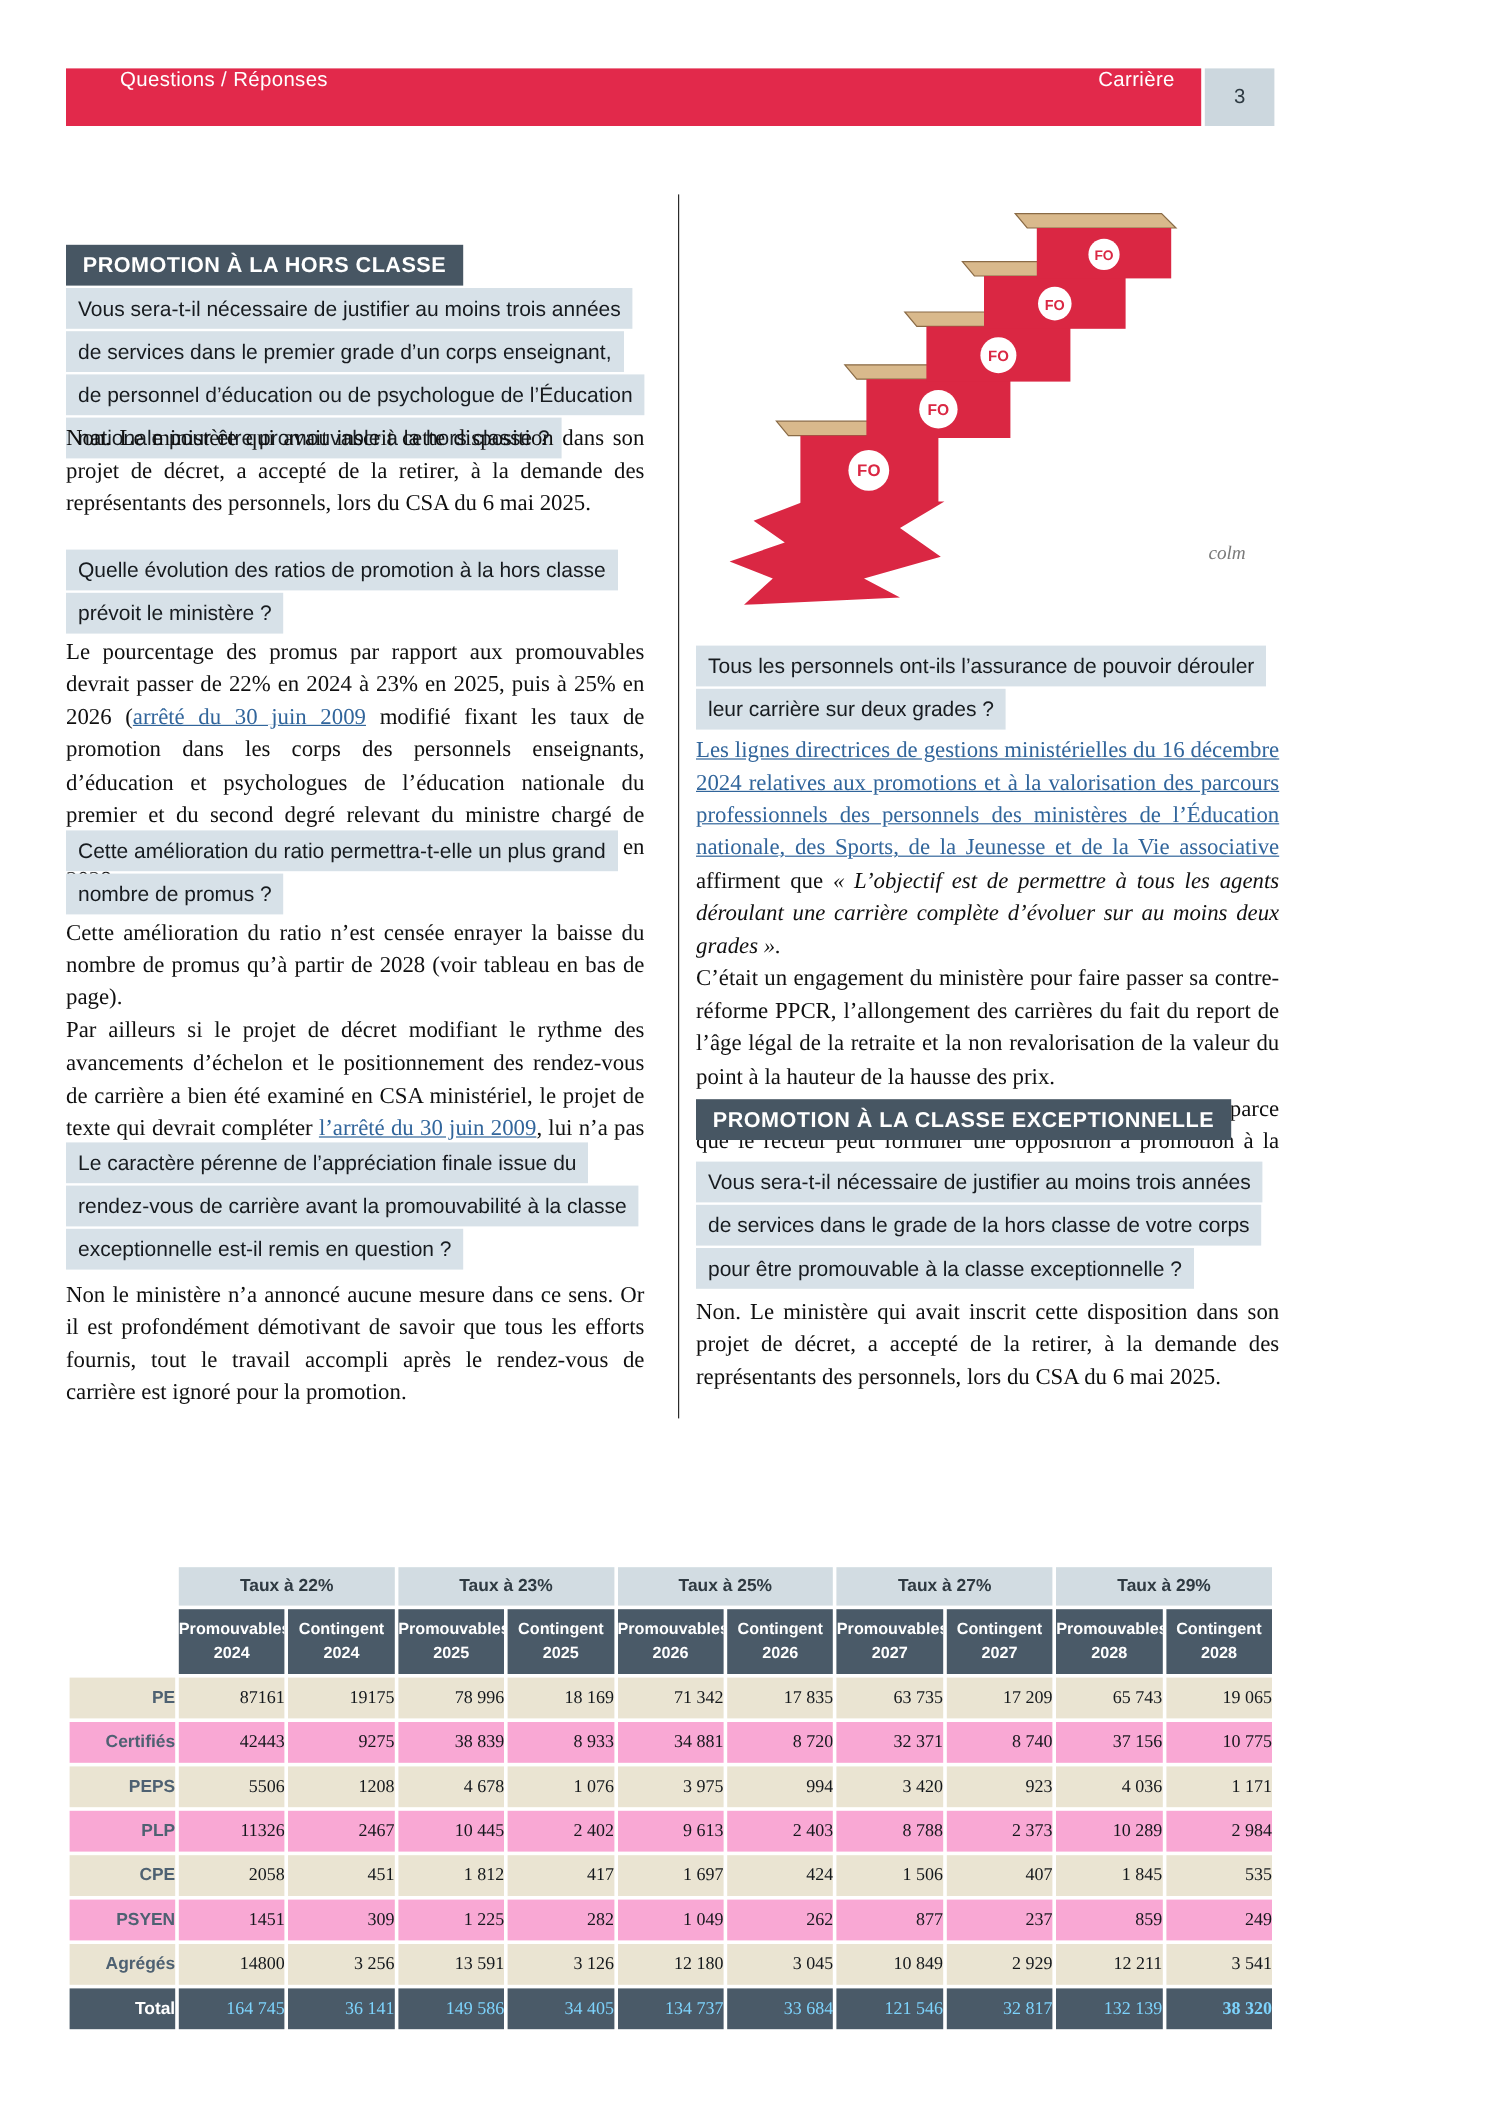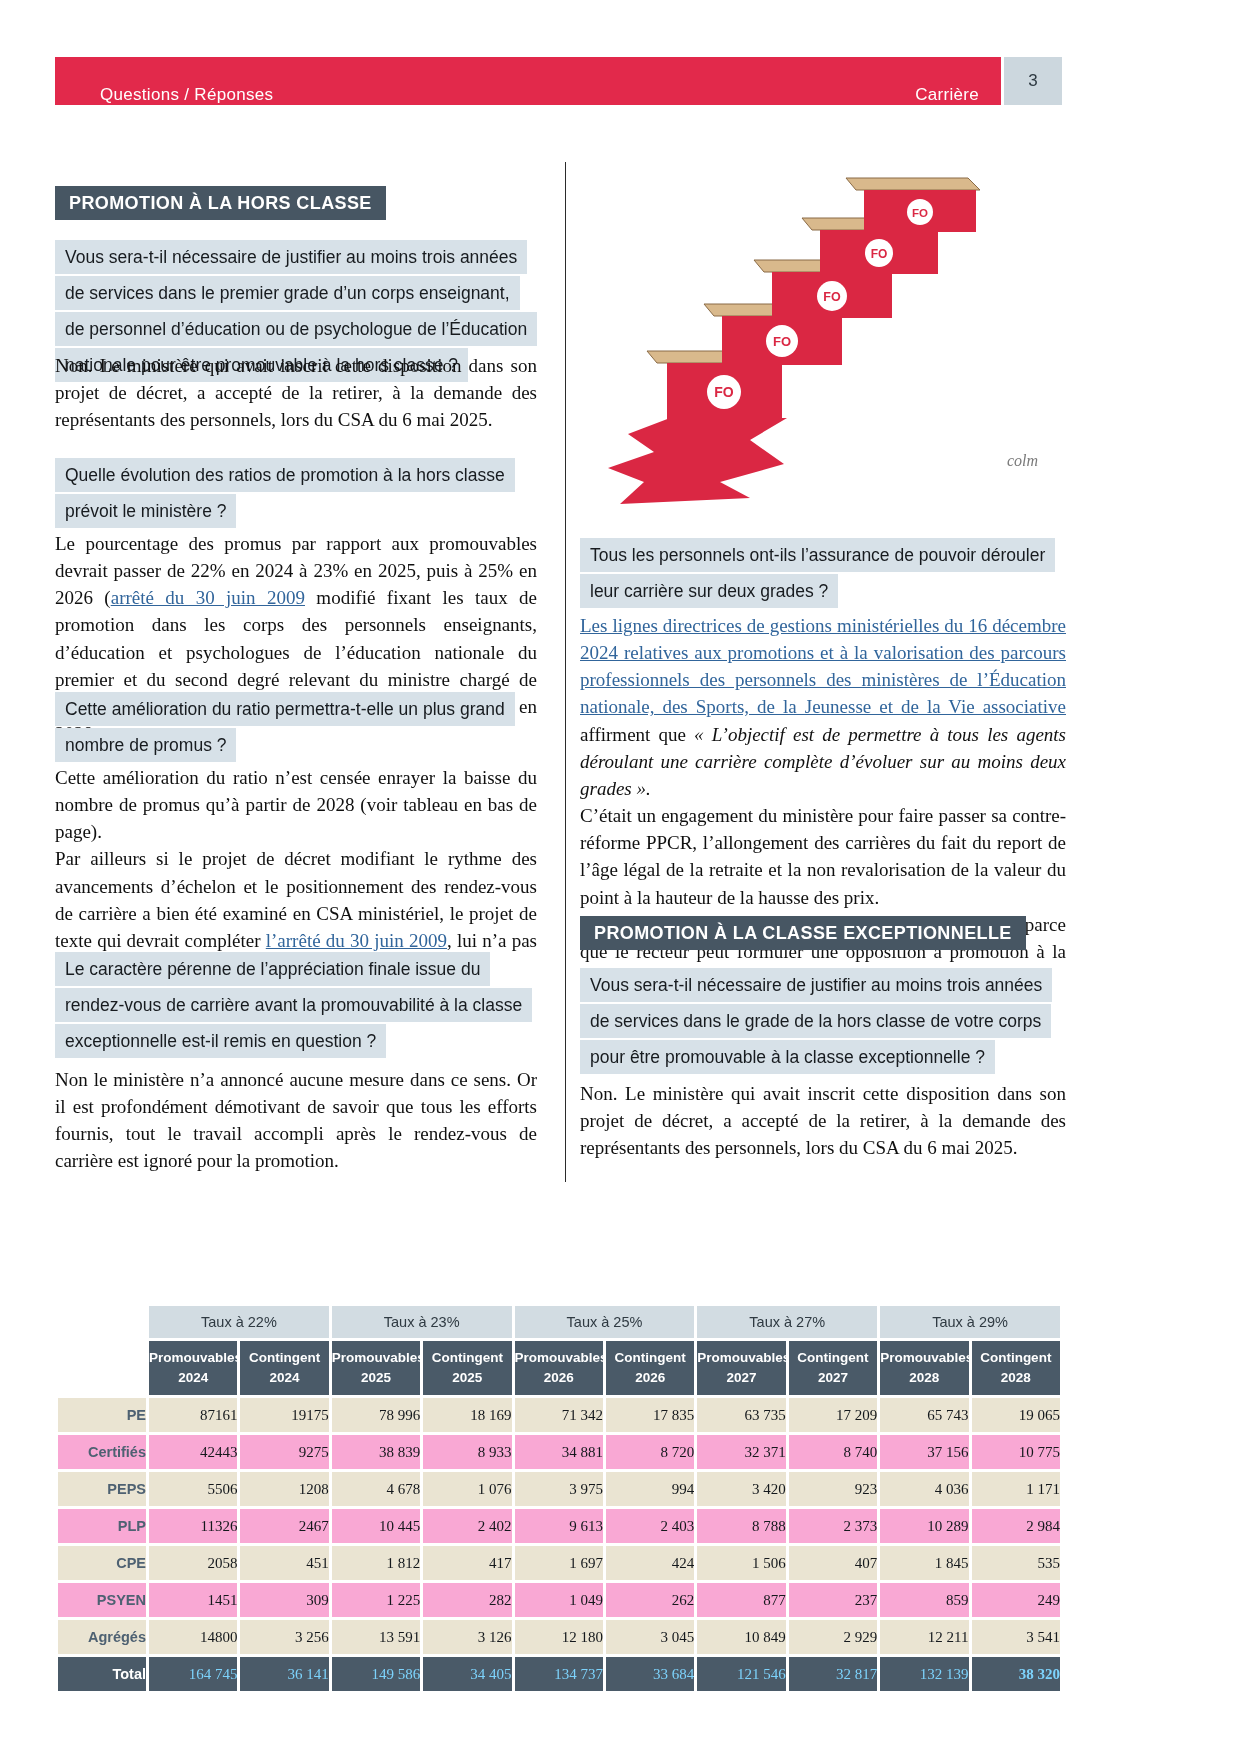--- a/index.html
+++ b/index.html
@@ -1,21 +1,21 @@
 <!DOCTYPE html>
 <html><head>
 <meta charset="utf-8">
 <style>
   html,body{margin:0;padding:0;background:#e9e9e9;}
   .page{position:relative;width:1241px;height:1754px;background:#ffffff;margin:0 auto;
         font-family:"Liberation Sans",sans-serif;overflow:hidden;}
 
   
   .header-bar{position:absolute;left:55px;top:57px;width:946px;height:48px;background:#e2294b;
-              display:flex;align-items:flex-end;justify-content:space-between;padding:0 22px 0 45px;box-sizing:border-box;}
+              display:flex;align-items:flex-start;justify-content:space-between;padding:0 22px 0 45px;box-sizing:border-box;}
   .header-bar span{color:#ffffff;font-size:17px;letter-spacing:.3px;}
   .page-num-box{position:absolute;left:1004px;top:57px;width:58px;height:48px;background:#ccd7de;
                 display:flex;align-items:center;justify-content:center;font-size:17px;color:#2e3a42;}
 
   
   .col-divider{position:absolute;left:565px;top:162px;width:1px;height:1020px;background:#2b2b2b;}
   .abs{position:absolute;}
 
   .section-head{display:inline-block;background:#475663;color:#ffffff;font-weight:bold;
                 font-size:18px;letter-spacing:.4px;padding:7px 14px 6px 14px;}
@@ -30,21 +30,21 @@
   .quote-italic{font-style:italic;}
 
   
   .illus{position:absolute;left:592px;top:168px;width:462px;height:348px;}
 
   
   table.promo{position:absolute;left:55px;top:1303px;width:1008px;border-collapse:separate;
               border-spacing:3px 3px;table-layout:fixed;}
   table.promo col.lblcol{width:88px;}
   table.promo th,table.promo td{padding:0;margin:0;overflow:hidden;white-space:nowrap;}
-  th.group{background:#d2dce2;color:#2f3a42;font-weight:normal;font-size:14.5px;height:32px;}
+  th.group{background:#d2dce2;color:#2f3a42;font-weight:bold;font-size:14.5px;height:32px;}
   th.corner{background:transparent;}
   th.colhead{background:#4a5a68;color:#ffffff;font-weight:bold;font-size:13.5px;line-height:1.5;
              height:54px;vertical-align:middle;}
   td.num{font-family:"Liberation Serif",serif;font-size:15px;color:#14181c;text-align:right;
          padding-right:14px;height:34px;}
   td.lbl{font-weight:bold;font-size:14.5px;color:#4e6172;text-align:right;padding-right:14px;height:34px;}
   tr.beige td{background:#eae4d2;}
   tr.white td{background:#f9a8d4;text-align:right;}
   tr.total td{background:#4a5a68;color:#ffffff;}
   tr.total td.lbl{color:#ffffff;}
@@ -57,21 +57,21 @@
 <div class="page">
 
   <div class="header-bar">
     <span>Questions / Réponses</span>
     <span>Carrière</span>
   </div>
   <div class="page-num-box">3</div>
 
   <div class="col-divider"></div>
 
-  <div class="abs" style="left:55px;top:186px;">
+  <div class="abs" style="left:55px;top:204px;">
     <span class="section-head">PROMOTION À LA HORS CLASSE</span>
   </div>
 
   <div class="abs qwrap" style="left:55px;top:240px;width:478px;">
     <span class="qtext">Vous sera-t-il nécessaire de justifier au moins trois années de services dans le premier grade d’un corps enseignant, de personnel d’éducation ou de psychologue de l’Éducation nationale pour être promouvable à la hors classe ?</span>
   </div>
   <p class="ans abs" style="left:55px;top:352px;width:482px;">
     <span>Non. Le ministère qui avait inscrit cette disposition dans son projet de décret, a accepté de la retirer, à la demande des représentants des personnels, lors du CSA du 6 mai 2025.</span>
   </p>
 

